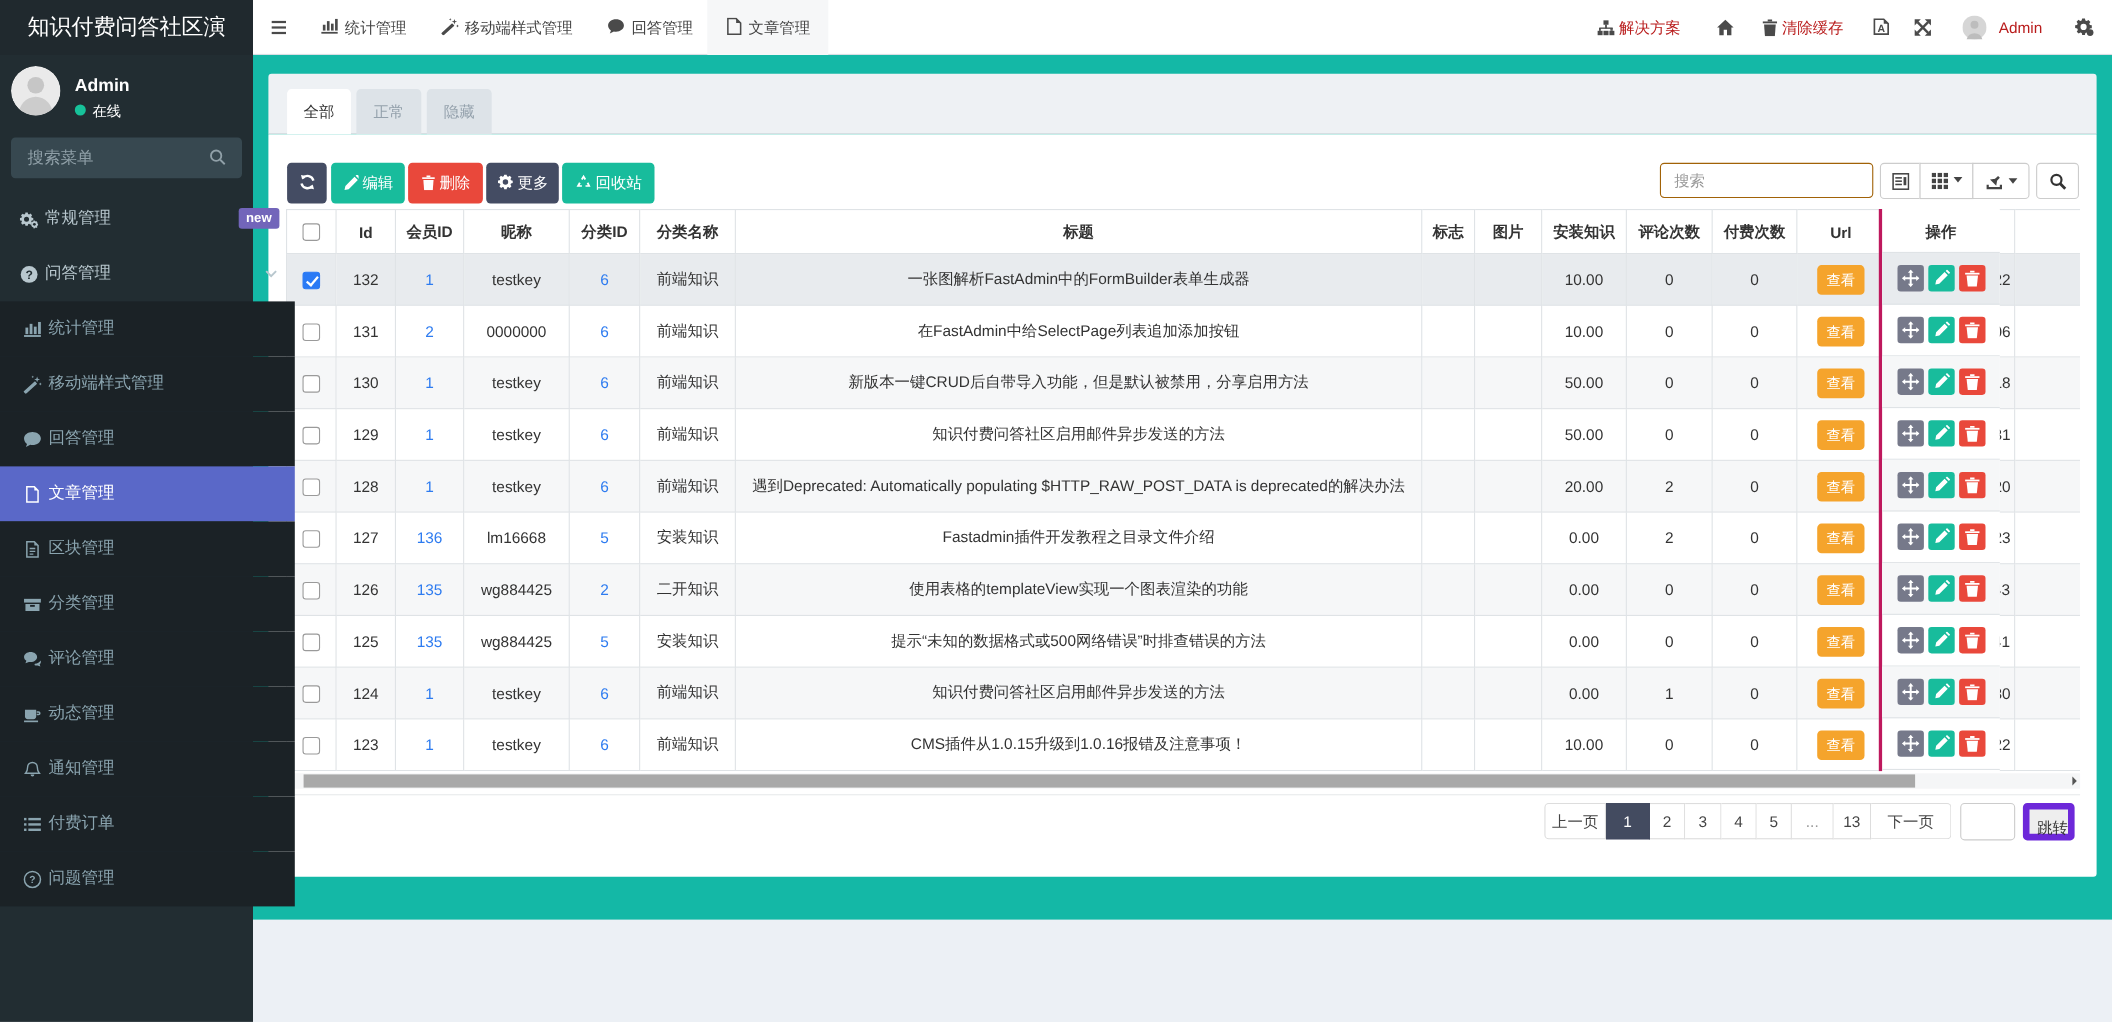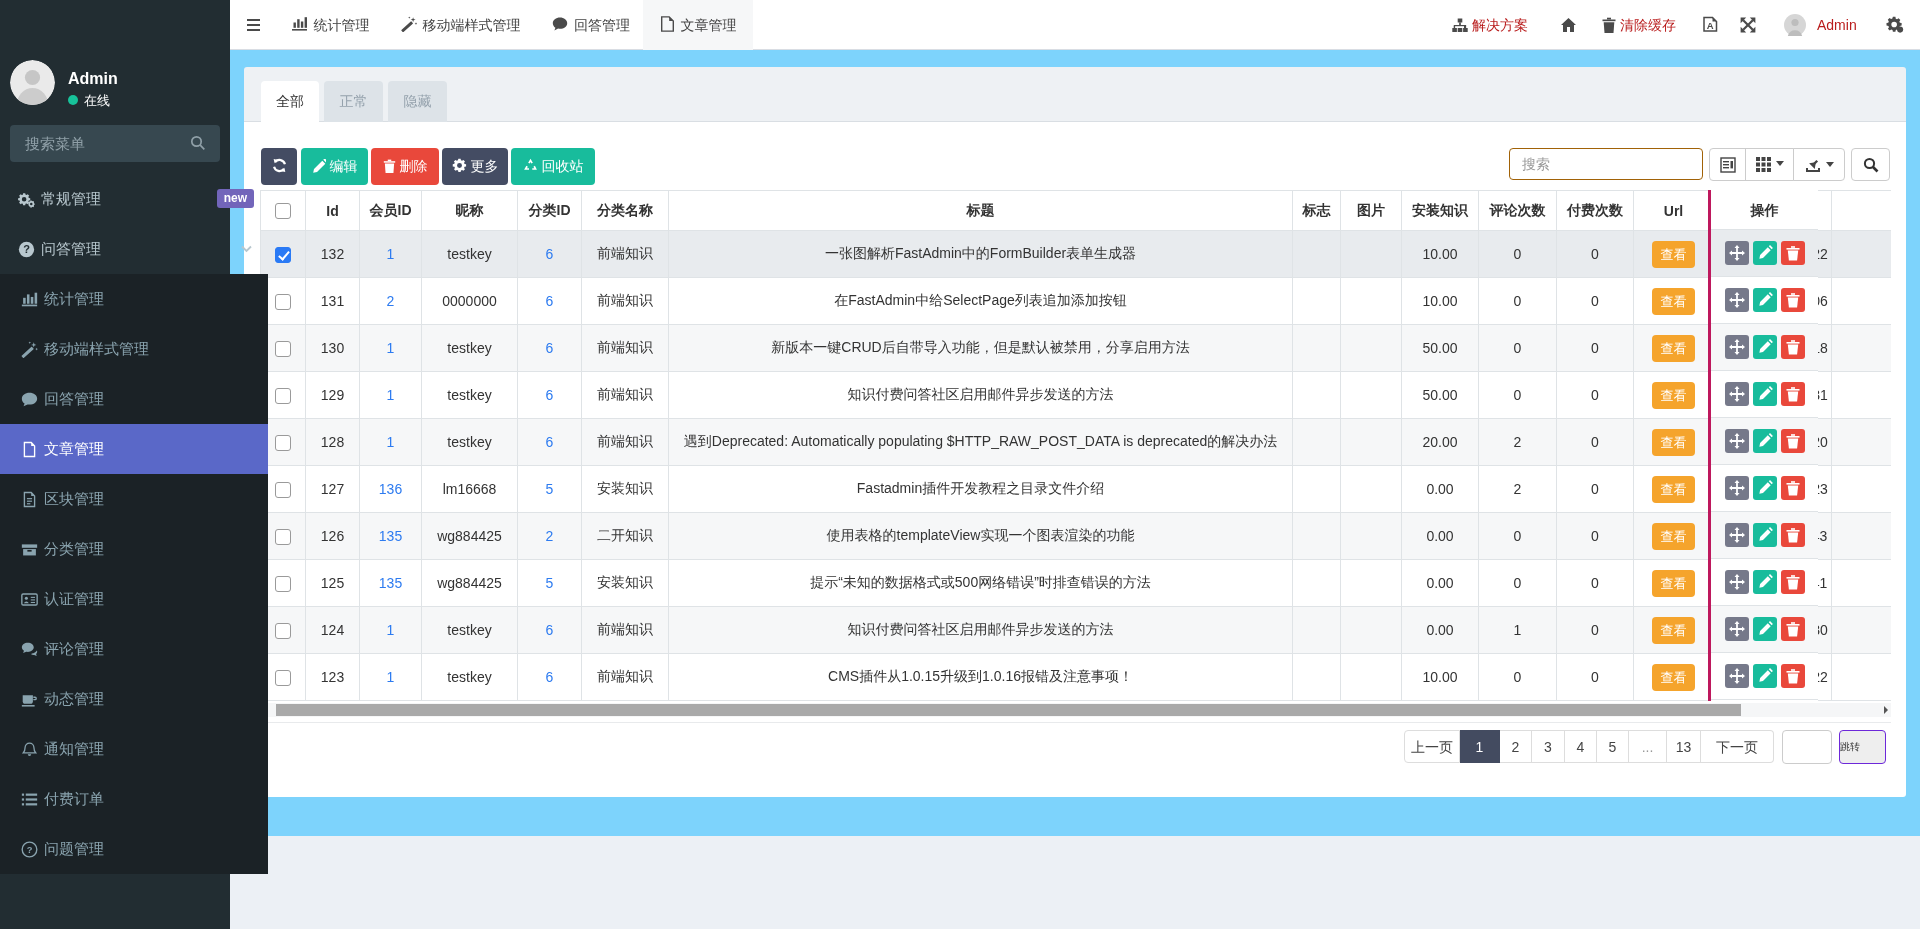--- a/index.html
+++ b/index.html
@@ -29,21 +29,21 @@
 
 #topbar{position:absolute;left:230px;top:0;width:1690px;height:50px;background:#fff;border-bottom:1px solid #d9dde3;z-index:20}
 #burger{position:absolute;left:17px;top:19px;width:13px;height:12px}
 #burger span{display:block;height:2px;background:#4a4a4a;margin-bottom:3px}
 .ttab{position:absolute;top:0;height:50px;line-height:50px;color:#444;font-size:14px;white-space:nowrap}
 .ttab svg{vertical-align:-2px;margin-right:6px}
 .ttab.on{background:#f6f7f8}
 .tr-item{position:absolute;top:0;height:50px;line-height:50px;color:#b91c1c;font-size:14px;white-space:nowrap}
 .tr-item svg{vertical-align:-3px}
 
-#content{position:absolute;left:230px;top:50px;width:1690px;height:786px;background:#7dd3fc}
+#content{position:absolute;left:230px;top:50px;width:1690px;height:786px;background:#14b8a6}
 #card{position:absolute;left:14px;top:17px;width:1662px;height:730px}
 #cardtabs{position:absolute;left:0;top:0;width:1662px;height:55px;background:#eef1f4;border-bottom:1px solid #d9dee3;border-radius:3px 3px 0 0}
 .ctab{position:absolute;top:14px;height:41px;line-height:41px;text-align:center;font-size:14px;border-radius:4px 4px 0 0}
 .ctab.on{background:#fff;color:#333}
 .ctab.off{background:#dde3e8;color:#94a1ac}
 #cardbody{position:absolute;left:0;top:55px;width:1662px;height:675px;background:#fff;border-radius:0 0 3px 3px}
 
 .tbtn{position:absolute;top:81px;height:37px;line-height:37px;color:#fff;text-align:center;border-radius:4px;font-size:14px;white-space:nowrap}
 .tbtn svg{vertical-align:-2px}
 .navy{background:#444c63}
@@ -80,25 +80,26 @@
 #tbot{position:absolute;left:16px;top:655px;width:1631px;height:1px;background:#e8eaec}
 
 #finfo{position:absolute;left:16px;top:663px;height:35px;line-height:35px;font-size:14px;color:#333;white-space:nowrap}
 #psize{display:inline-block;width:52px;height:33px;line-height:31px;background:#f4f4f4;border:1px solid #ccc;border-radius:4px;text-align:center;vertical-align:middle;margin:0 8px}
 #psize b{display:inline-block;width:0;height:0;border:4px solid transparent;border-bottom:5px solid #333;vertical-align:2px;margin-left:4px}
 #pgn{position:absolute;top:663px;left:1160px;height:33px}
 .pg{float:left;height:33px;line-height:33px;text-align:center;background:#fff;border:1px solid #ddd;border-left:none;color:#444;font-size:14px}
 .pg:first-child{border-left:1px solid #ddd;border-radius:4px 0 0 4px}
 .pg.on{background:#434b60;border-color:#434b60;color:#fff}
 #jumpin{position:absolute;left:1538px;top:663px;width:50px;height:34px;border:1px solid #ccc;border-radius:4px;background:#fff}
-#jumpbtn{position:absolute;left:1595px;top:663px;width:47px;height:34px;line-height:32px;background:#eee;border:1px solid #6d28d9;border-radius:4px;text-align:left;font-size:10px;color:#333}
+#jumpbtn{position:absolute;left:1595px;top:663px;width:47px;height:34px;line-height:32px;background:#eee;border:6px solid #6d28d9;border-radius:4px;text-align:right;font-size:14px;color:#333}
 </style>
 </head>
 <body>
 <div id="sidebar">
+  <div id="logo">知识付费问答社区演</div>
   <div id="userpanel">
     <svg class="abs" style="left:10px;top:10px" width="45" height="45" viewBox="0 0 45 45">
       <defs>
           <clipPath id="avc">
             <circle cx="22.5" cy="22.5" r="22.5"></circle>
           </clipPath>
         </defs>
       <g clip-path="url(#avc)">
           <circle cx="22.5" cy="22.5" r="22.5" fill="#eaeaea"></circle>
       <circle cx="22.5" cy="17.5" r="7.6" fill="#c6c6c6"></circle>
@@ -185,33 +186,20 @@
       </div>
     <div class="mitem sub">
         <svg class="mic" viewBox="0 0 20 20" width="17" height="17">
           <g fill="#8aa4af">
             <rect x="1" y="4" width="18" height="4"></rect>
             <path d="M2.5 9.5h15V17h-15z"></path>
             <rect x="7.5" y="10.5" width="5" height="2" fill="#1b2226"></rect>
           </g>
         </svg>
         <span class="mtx">分类管理</span>
-      </div>
-    <div class="mitem sub">
-        <svg class="mic" viewBox="0 0 20 20" width="17" height="17">
-          <rect x="1" y="3.5" width="18" height="13" rx="1.5" fill="none" stroke="#8aa4af" stroke-width="1.6"></rect>
-          <circle cx="6.3" cy="8.5" r="1.8" fill="#8aa4af"></circle>
-          <path d="M3.5 14.5a2.9 2.9 0 0 1 5.6 0z" fill="#8aa4af"></path>
-          <g stroke="#8aa4af" stroke-width="1.3">
-            <line x1="11.5" y1="7.5" x2="16.5" y2="7.5"></line>
-            <line x1="11.5" y1="10.5" x2="16.5" y2="10.5"></line>
-            <line x1="11.5" y1="13.5" x2="16.5" y2="13.5"></line>
-          </g>
-        </svg>
-        <span class="mtx">认证管理</span>
       </div>
     <div class="mitem sub">
         <svg class="mic" viewBox="0 0 20 20" width="17" height="17">
           <g fill="#8aa4af">
             <path d="M8 2c3.9 0 7 2.4 7 5.4S11.9 12.8 8 12.8c-.6 0-1.2-.1-1.8-.2L2.5 14l1-2.5C2 10.5 1 9 1 7.4 1 4.4 4.1 2 8 2z"></path>
             <path d="M12.6 14.7c2.8-.3 5.1-1.7 6-3.6.9 1 .4 3.2-.9 4.3l.8 2.1-3-1.1c-1.1.2-2.4 0-3.4-.5z"></path>
           </g>
         </svg>
         <span class="mtx">评论管理</span>
       </div>

